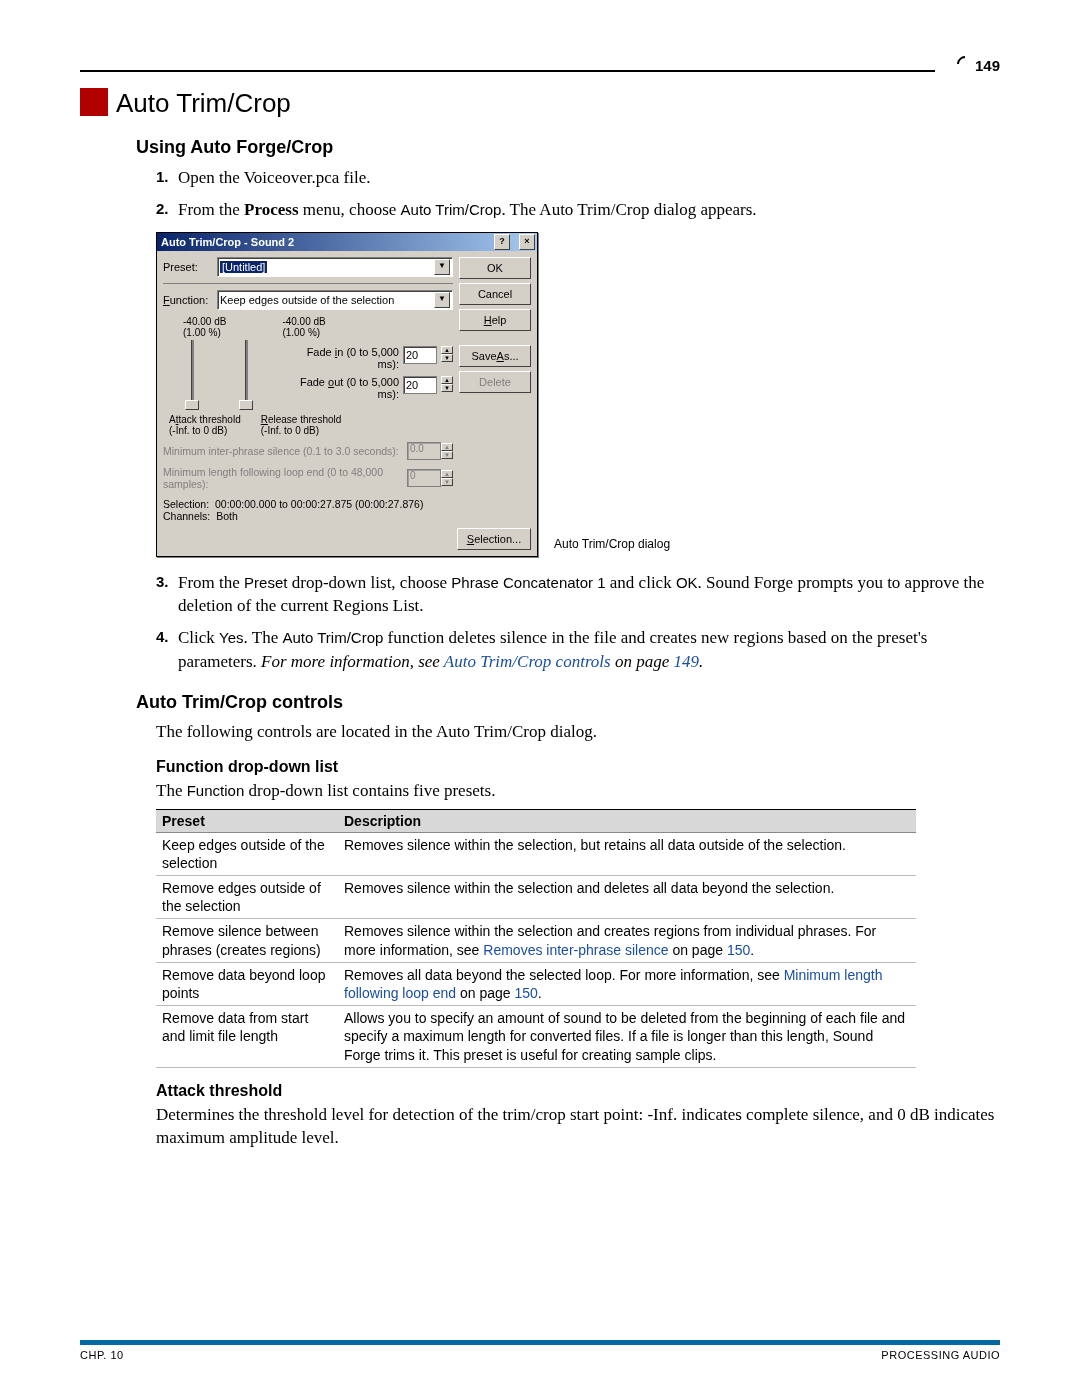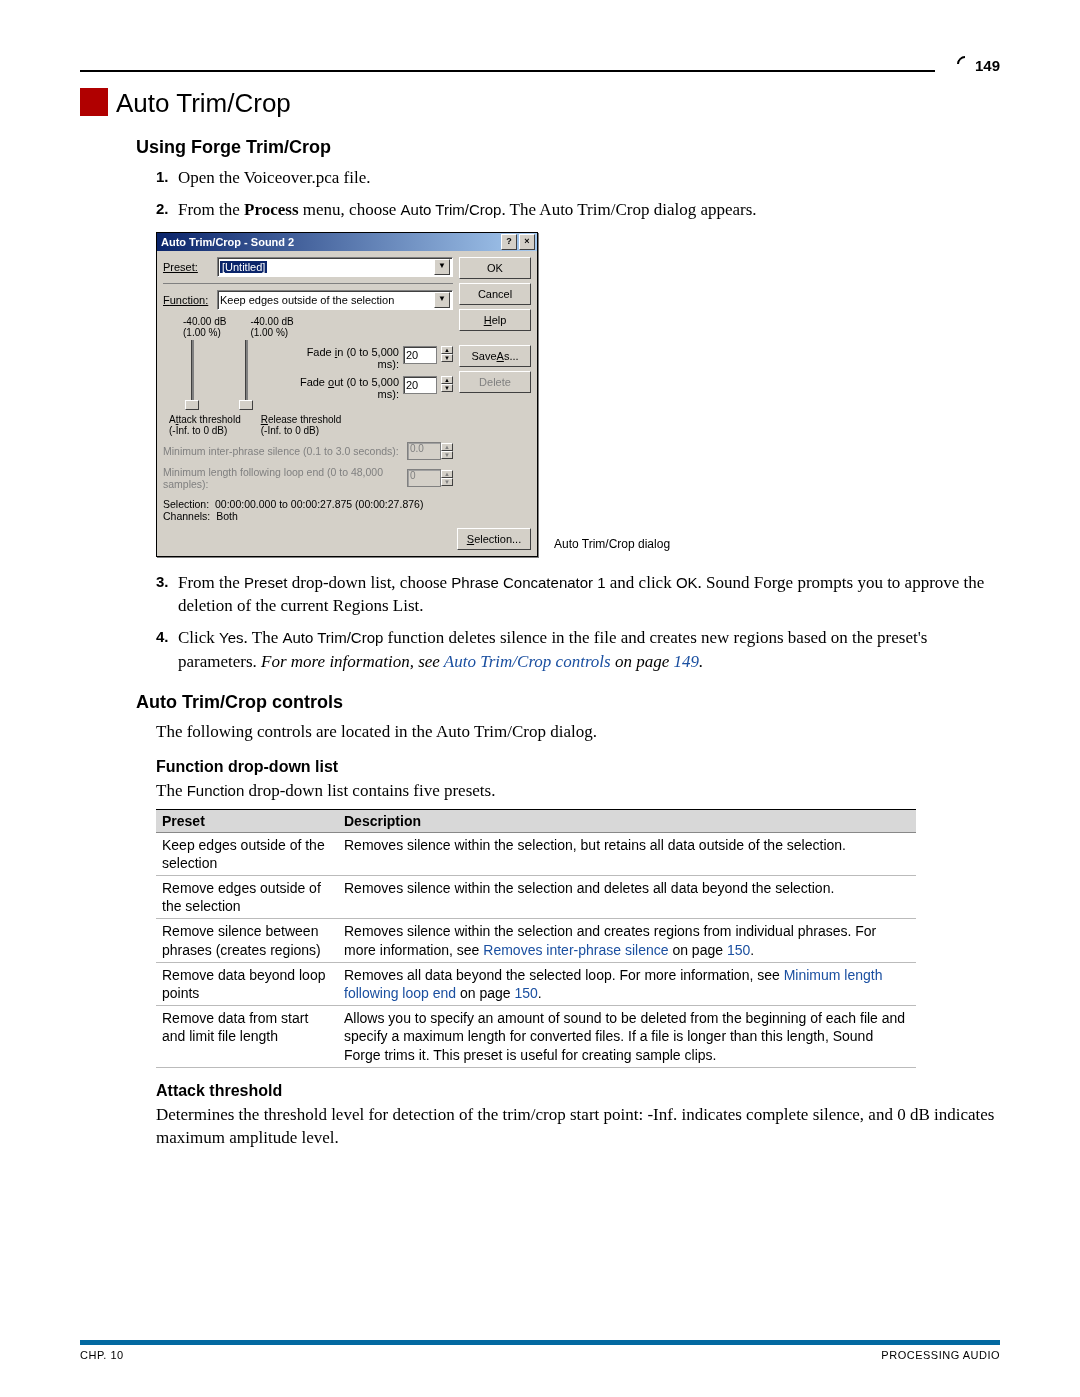--- a/index.html
+++ b/index.html
@@ -129,20 +129,21 @@
   }
   .titlebar {
     background: linear-gradient(to right, #0a246a, #a6caf0);
     color: #fff;
     height: 18px;
     display: flex;
     align-items: center;
     padding: 0 2px 0 4px;
     font-weight: bold;
     font-size: 11px;
+    gap: 7px;
   }
   .titlebar .spacer { flex: 1; }
   .tb-btn {
     width: 14px; height: 14px;
     background: #d4d0c8;
     border: 1px solid #fff;
     border-right-color: #404040;
     border-bottom-color: #404040;
     margin-left: 2px;
     color: #000;
@@ -163,21 +164,21 @@
     border-right-color: #404040;
     border-bottom-color: #404040;
     background: #d4d0c8;
     font-size: 11px;
     display: flex;
     align-items: center;
     justify-content: center;
   }
   .win-btn.disabled { color: #808080; }
   .row { display: flex; align-items: center; gap: 4px; margin-bottom: 6px; }
-  .lbl { width: 50px; text-decoration: underline; }
+  .lbl { width: 50px; }
   .combo {
     flex: 1;
     height: 18px;
     background: #fff;
     border: 1px solid #808080;
     border-right-color: #fff;
     border-bottom-color: #fff;
     box-shadow: inset 1px 1px 0 #404040;
     display: flex;
     align-items: center;
@@ -194,21 +195,21 @@
     font-size: 8px;
     text-align: center;
     line-height: 12px;
   }
   .sel { background: #0a246a; color: #fff; padding: 0 2px; }
   .sliders-area {
     border-top: 1px solid #808080;
     padding-top: 6px;
     margin-top: 4px;
   }
-  .db-row { display: flex; gap: 24px; font-size: 10px; margin-left: 20px; }
+  .db-row { display: flex; gap: 56px; font-size: 10px; margin-left: 20px; }
   .slider-row { display: flex; align-items: flex-start; gap: 20px; margin-top: 2px; }
   .vslider {
     width: 14px; height: 70px;
     position: relative;
     display: flex; flex-direction: column; align-items: center;
   }
   .vslider .track {
     width: 2px; flex:1; background: #808080; border-left:1px solid #404040;
   }
   .vslider .thumb {
@@ -302,21 +303,21 @@
 
 <div class="page">
   <div class="top-rule"></div>
   <div class="page-num"><span class="arc"></span><span>149</span></div>
 
   <div class="red-square"></div>
   <h1 class="section-title">Auto Trim/Crop</h1>
 
   <div class="body-indent">
 
-    <h2 class="sub">Using Forge Trim/Crop</h2>
+    <h2 class="sub">Using Auto Forge/Crop</h2>
 
     <ol class="steps">
       <li>
         <span class="num">1.</span>
         <span>Open the Voiceover.pca file.</span>
       </li>
       <li>
         <span class="num">2.</span>
         <span>
           <span>From the </span><span class="bold-serif">Process</span><span> menu, choose </span><span class="mono-ui">Auto Trim/Crop</span><span>. The Auto Trim/Crop dialog appears.</span>

